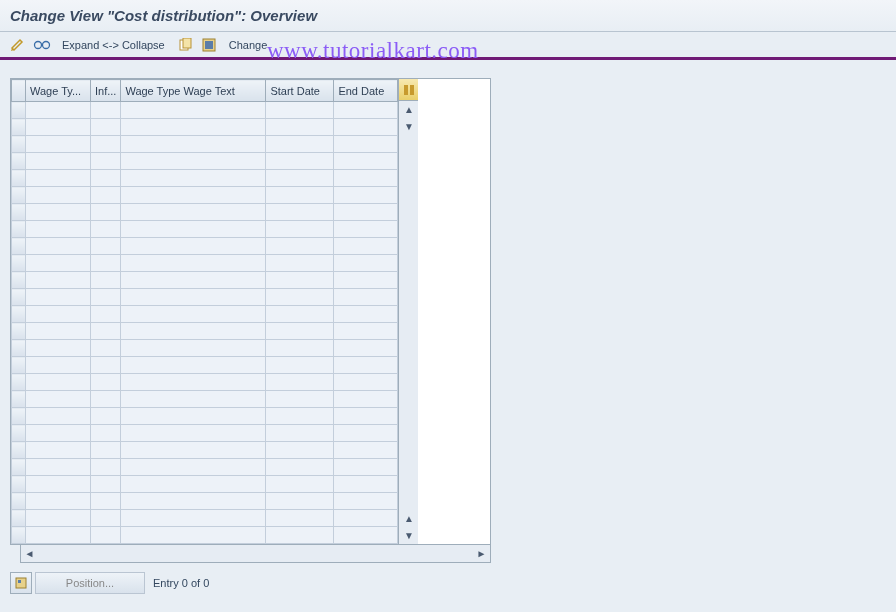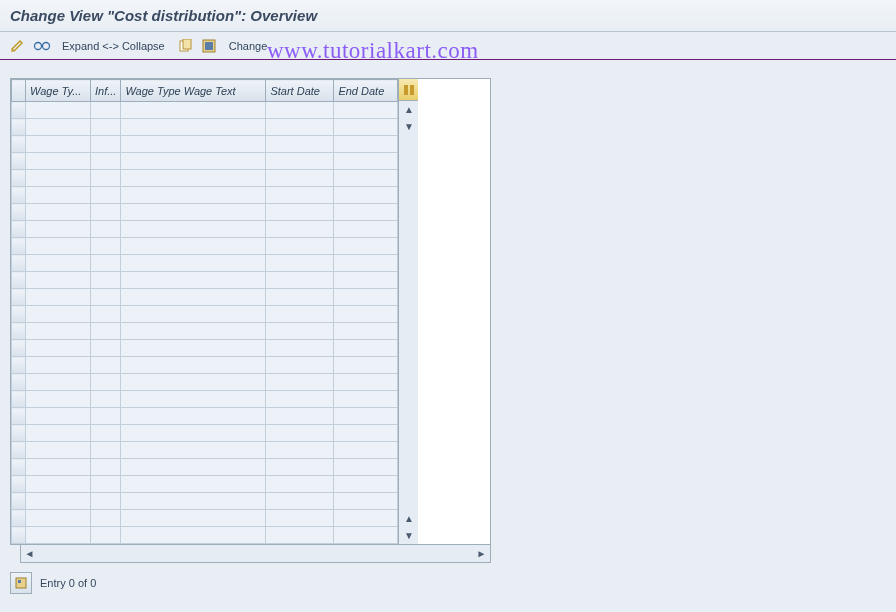--- a/index.html
+++ b/index.html
@@ -8,27 +8,27 @@
     .page-title {
       font-size: 15px; font-weight: bold; font-style: italic;
       color: #3a4a61; padding: 7px 10px; 
       border-bottom: 1px solid #b8c4d0;
       background: linear-gradient(#f2f5f9, #e8eef4);
     }
     
     .toolbar {
       display: flex; align-items: center; gap: 4px;
       padding: 4px 8px; height: 28px;
-      border-bottom: 1px solid #701a75;
+      border-bottom: 3px solid #701a75;
     }
     .toolbar .icon-btn { width: 20px; height: 18px; display:flex; align-items:center; justify-content:center; cursor:pointer; }
     .toolbar .txt-btn { font-size: 11px; color: #33475f; padding: 0 6px; cursor:pointer; }
     
     .main-area {
-      display: flex; padding: 18px 10px 10px 10px; font-style: italic;
+      display: flex; padding: 18px 10px 10px 10px;
     }
     
     .grid-wrap { display:flex; border:1px solid #9eadba; background:#fff; }
     
     .table { border-collapse: collapse; font-size: 11px; color:#2e3f54;}
     .table th {
       background: linear-gradient(#eef3f8,#d9e2ec);
       border:1px solid #9eadba; height:22px; font-weight:normal;
       text-align:left; padding:0 4px; white-space:nowrap;
     }
@@ -351,15 +351,16 @@
 </div>
 
 <div class="footer">
   <div class="pos-group">
     <div class="pos-icon">
       <svg width="14" height="14">
           <rect x="2" y="2" width="10" height="10" fill="#e7d18a" stroke="#9c8030"></rect>
           <rect x="4" y="4" width="3" height="3" fill="#5a7da8"></rect>
         </svg>
     </div>
+    <div class="pos-btn">Position...</div>
   </div>
   <div class="entry-info">Entry 0 of 0</div>
 </div>
 
 </body></html>

